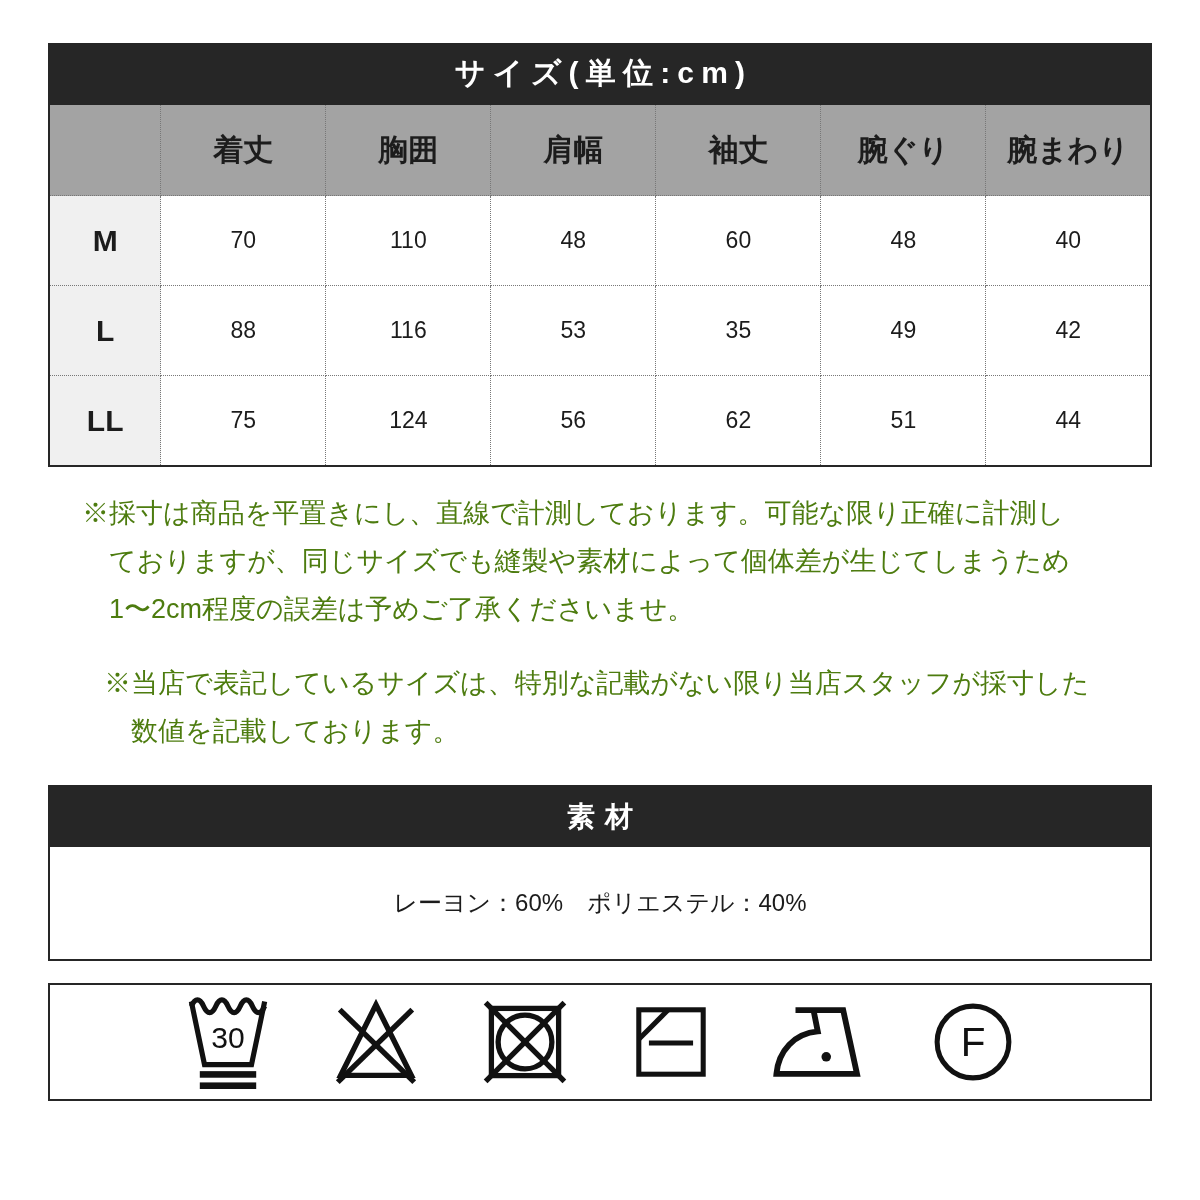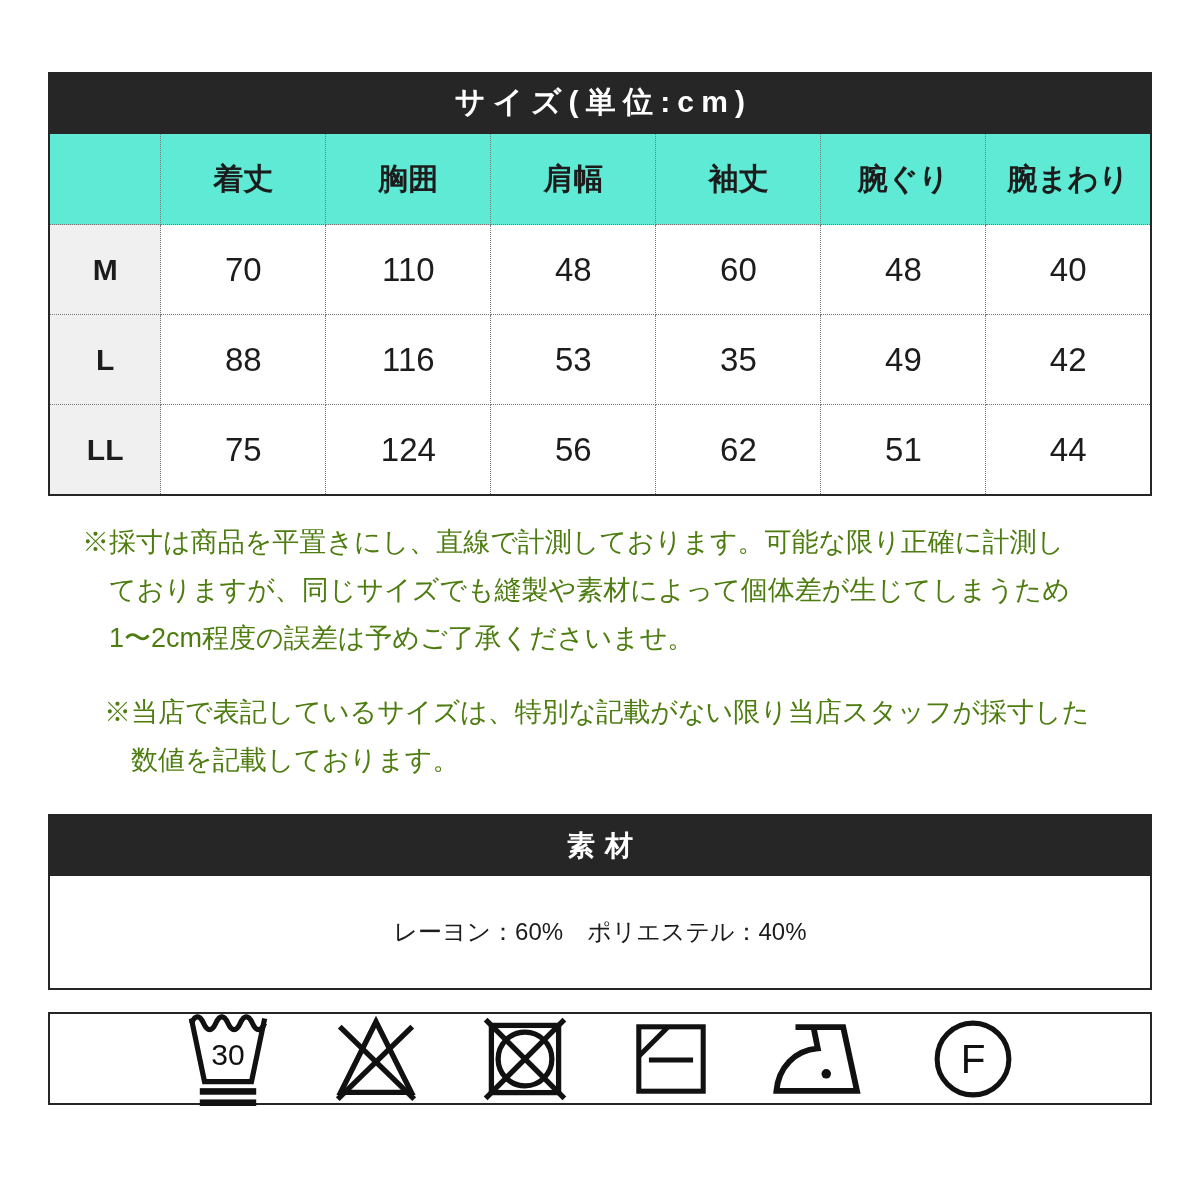--- a/index.html
+++ b/index.html
@@ -1,36 +1,36 @@
 <!DOCTYPE html>
 <html><head>
 <meta charset="utf-8">
 <style>
   html,body{margin:0;padding:0;background:#ffffff;}
   body{width:1200px;height:1200px;font-family:"Liberation Sans",sans-serif;color:#1c1c1c;overflow:hidden;}
-  .page{padding:72px 48px 0 48px;box-sizing:border-box;}
+  .page{padding:43px 48px 0 48px;box-sizing:border-box;}
   .dark-bar{background:#262626;color:#ffffff;height:60px;display:flex;align-items:center;justify-content:center;font-weight:bold;}
   .size-title{font-size:30px;letter-spacing:0.24em;padding-left:0.24em;}
   .box-title{font-size:28px;letter-spacing:0.35em;padding-left:0.35em;}
 
   table.size-table{width:100%;border-collapse:collapse;table-layout:fixed;border:2px solid #262626;}
   .size-table th,.size-table td{border:1px dotted #777777;text-align:center;vertical-align:middle;padding:0;}
-  .size-table thead th{height:90px;background:#5eead4;font-size:30px;font-weight:bold;}
+  .size-table thead th{height:90px;background:#a3a3a3;font-size:30px;font-weight:bold;}
   .size-table tbody th{background:#f0f0f0;font-size:30px;font-weight:bold;}
-  .size-table tbody td{height:89px;background:#ffffff;font-size:33px;font-weight:normal;}
+  .size-table tbody td{height:89px;background:#ffffff;font-size:23px;font-weight:normal;}
 
   .notes{margin-top:22px;font-size:27px;line-height:48px;color:#4d7c0f;padding:0 34px;}
   .note{padding-left:27px;text-indent:-27px;white-space:pre-line;}
   .note + .note{margin-top:26px;margin-left:22px;}
 
   .boxed{border:2px solid #262626;}
   .material-box{margin-top:30px;}
   .material-body{height:112px;background:#ffffff;display:flex;align-items:center;justify-content:center;font-size:24px;}
   .laundry-box{margin-top:22px;}
-  .laundry-body{height:89px;background:#ffffff;display:flex;align-items:center;justify-content:center;gap:52px;}
+  .laundry-body{height:114px;background:#ffffff;display:flex;align-items:center;justify-content:center;gap:52px;}
   .laundry-body svg{display:block;}
   .ic{stroke:#111111;stroke-width:5.5;fill:none;}
   .ic-fill{fill:#111111;stroke:none;}
   .ic-text{fill:#111111;stroke:none;font-family:"Liberation Sans",sans-serif;}
 </style>
 </head>
 <body>
 
 <div class="page">
 

